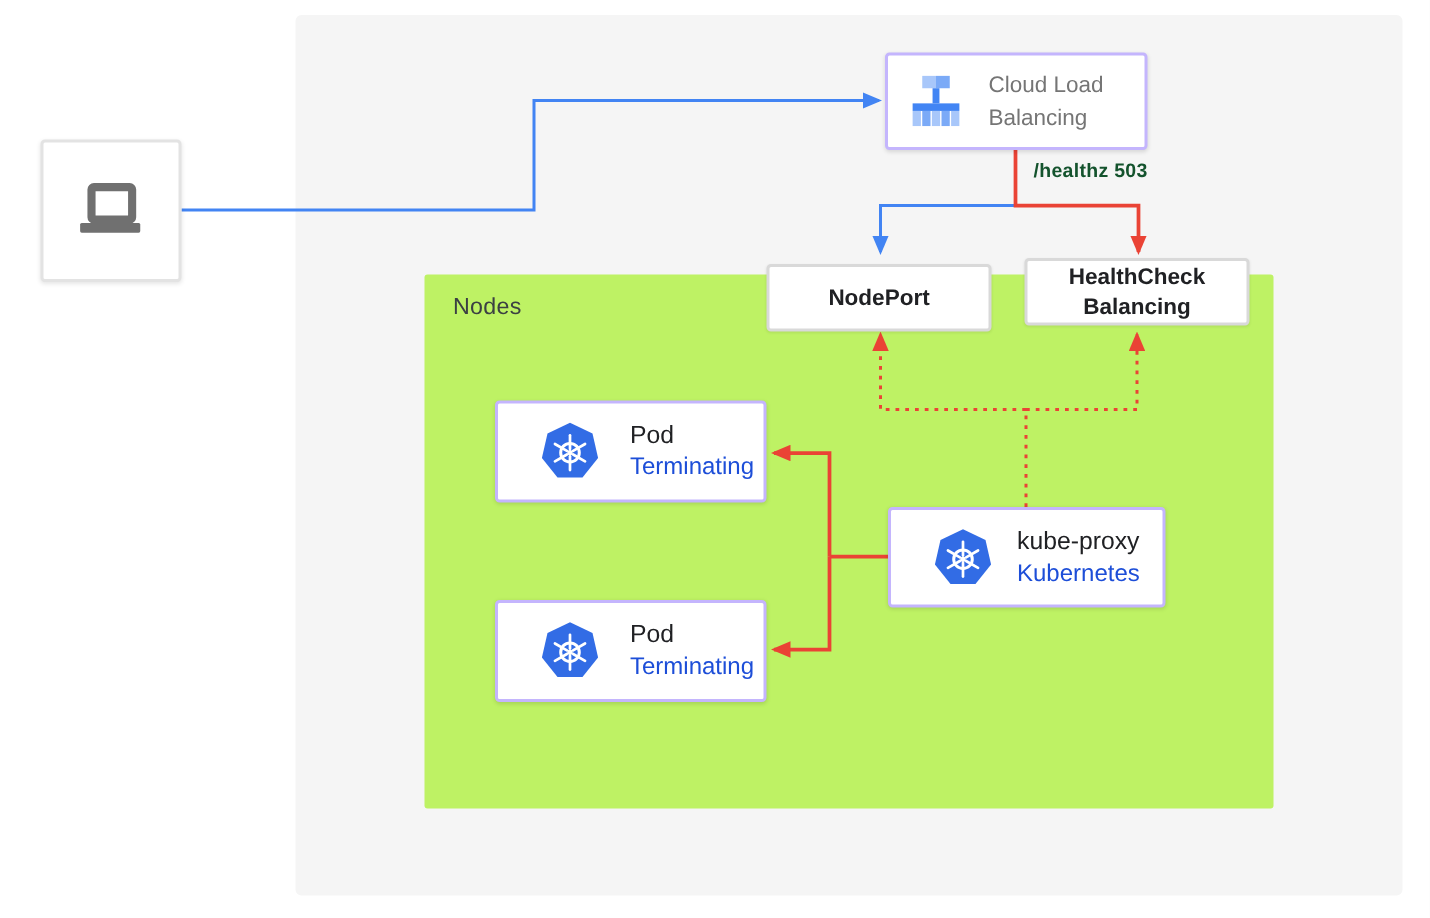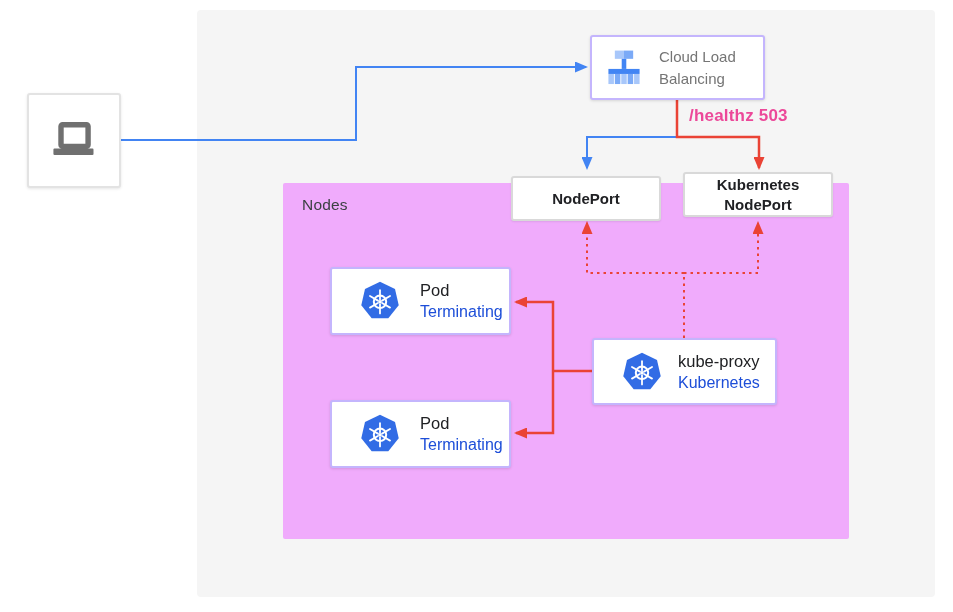--- a/index.html
+++ b/index.html
@@ -1,21 +1,21 @@
 <!DOCTYPE html>
 <html><head>
 <meta charset="utf-8">
 <style>
   html,body{margin:0;padding:0;background:#ffffff;font-family:"Liberation Sans",sans-serif;}
   #stage{position:relative;width:953px;height:612px;background:#ffffff;overflow:hidden;}
 
   .outer-panel{position:absolute;left:197px;top:10px;width:738px;height:587px;
     background:#f5f5f5;border-radius:4px;}
   .nodes-panel{position:absolute;left:283px;top:183px;width:566px;height:356px;
-    background:#f0abfc;border-radius:2px;}
+    background:#bef264;border-radius:2px;}
   .nodes-label{position:absolute;left:19px;top:13px;font-size:15.5px;color:#3c4043;letter-spacing:.2px;}
 
   .card{position:absolute;background:#ffffff;border:2px solid #c4b5fd;border-radius:3px;
     box-shadow:0 1px 3px rgba(0,0,0,.13);box-sizing:border-box;}
 
   .client-card{left:27px;top:93px;width:94px;height:95px;display:flex;align-items:center;justify-content:center;
     border-color:#e3e3e3;box-shadow:0 1px 3px rgba(0,0,0,.10);}
 
   .clb-card{left:590px;top:35px;width:175px;height:65px;display:flex;align-items:center;gap:13px;padding:0 10px;}
   .clb-label{font-size:15px;line-height:1.45;color:#757575;width:92px;}
@@ -26,21 +26,21 @@
   .healthcheck-card{left:683px;top:172px;}
   .port-label{font-size:15px;font-weight:bold;color:#202124;line-height:1.3;padding:0 8px;}
 
   .icon-card{display:flex;align-items:center;gap:20px;padding-left:28px;}
   .pod-top-card{left:330px;top:267px;width:181px;height:68px;}
   .pod-bottom-card{left:330px;top:400px;width:181px;height:68px;}
   .kubeproxy-card{left:592px;top:338px;width:185px;height:67px;gap:16px;}
   .card-title{font-size:16.5px;color:#202124;margin-bottom:3px;}
   .card-subtitle{font-size:16px;color:#1d4ed8;}
 
-  .healthz-label{position:absolute;left:689px;top:106px;font-size:17px;font-weight:bold;color:#ec4899;letter-spacing:.2px;}
+  .healthz-label{position:absolute;left:689px;top:106px;font-size:13px;font-weight:bold;color:#14532d;letter-spacing:.2px;}
 
   .overlay{position:absolute;left:0;top:0;pointer-events:none;}
   .icon40{width:40px;height:40px;display:block;}
   .icon44{width:44px;height:44px;display:block;}
   .icon58{width:58px;height:52px;display:block;}
 </style>
 </head>
 <body>
 
 <svg width="0" height="0" style="position:absolute" aria-hidden="true">
@@ -124,21 +124,21 @@
     <div class="clb-label">Cloud Load Balancing</div>
   </div>
 
   <div class="healthz-label">/healthz 503</div>
 
   <div class="card port-card nodeport-card">
     <div class="port-label">NodePort</div>
   </div>
 
   <div class="card port-card healthcheck-card">
-    <div class="port-label">Kubernetes NodePort</div>
+    <div class="port-label">HealthCheck Balancing</div>
   </div>
 
   <div class="card icon-card pod-top-card">
     <svg class="icon40">
         <use href="#sym-k8s"></use>
       </svg>
     <div>
       <div class="card-title">Pod</div>
       <div class="card-subtitle">Terminating</div>
     </div>

